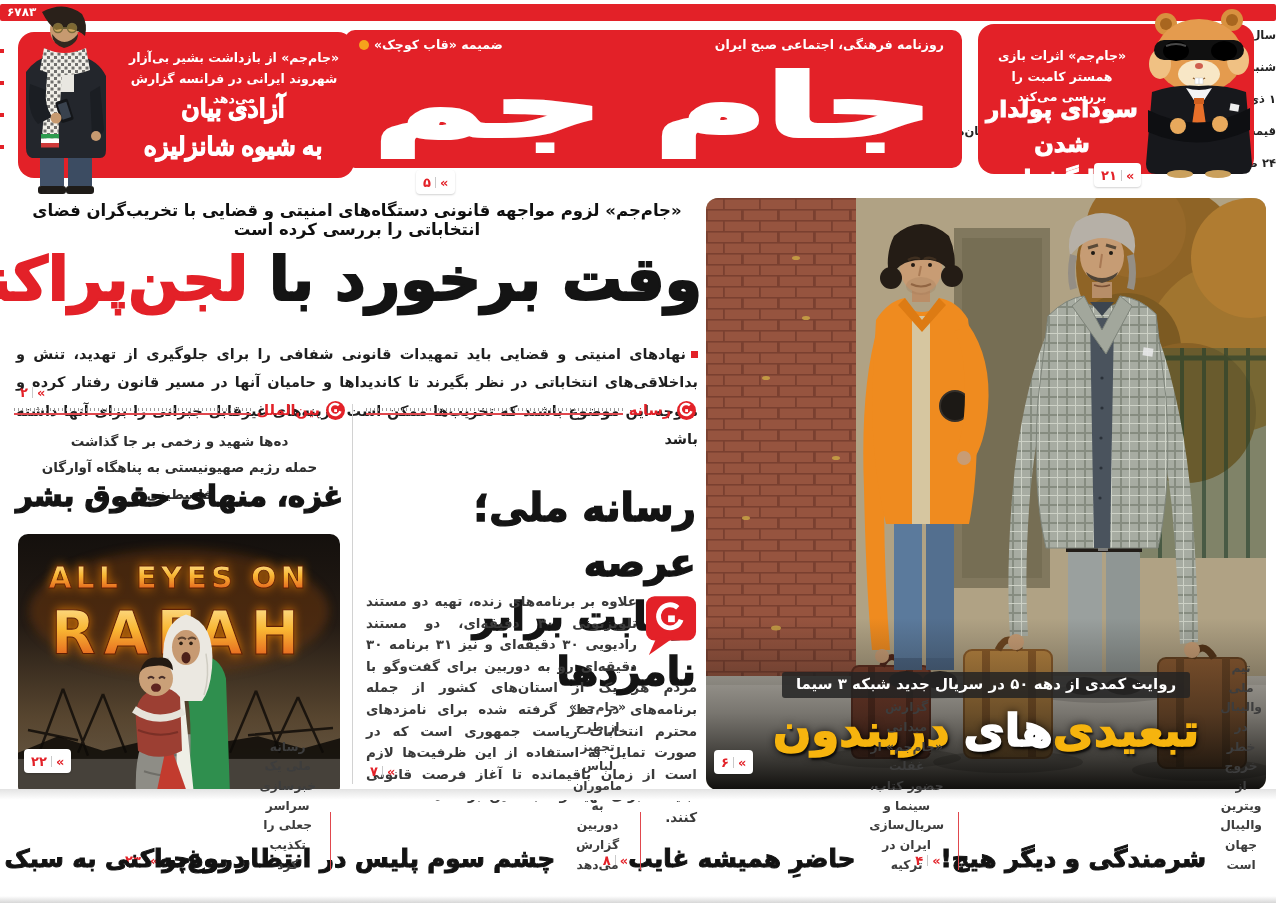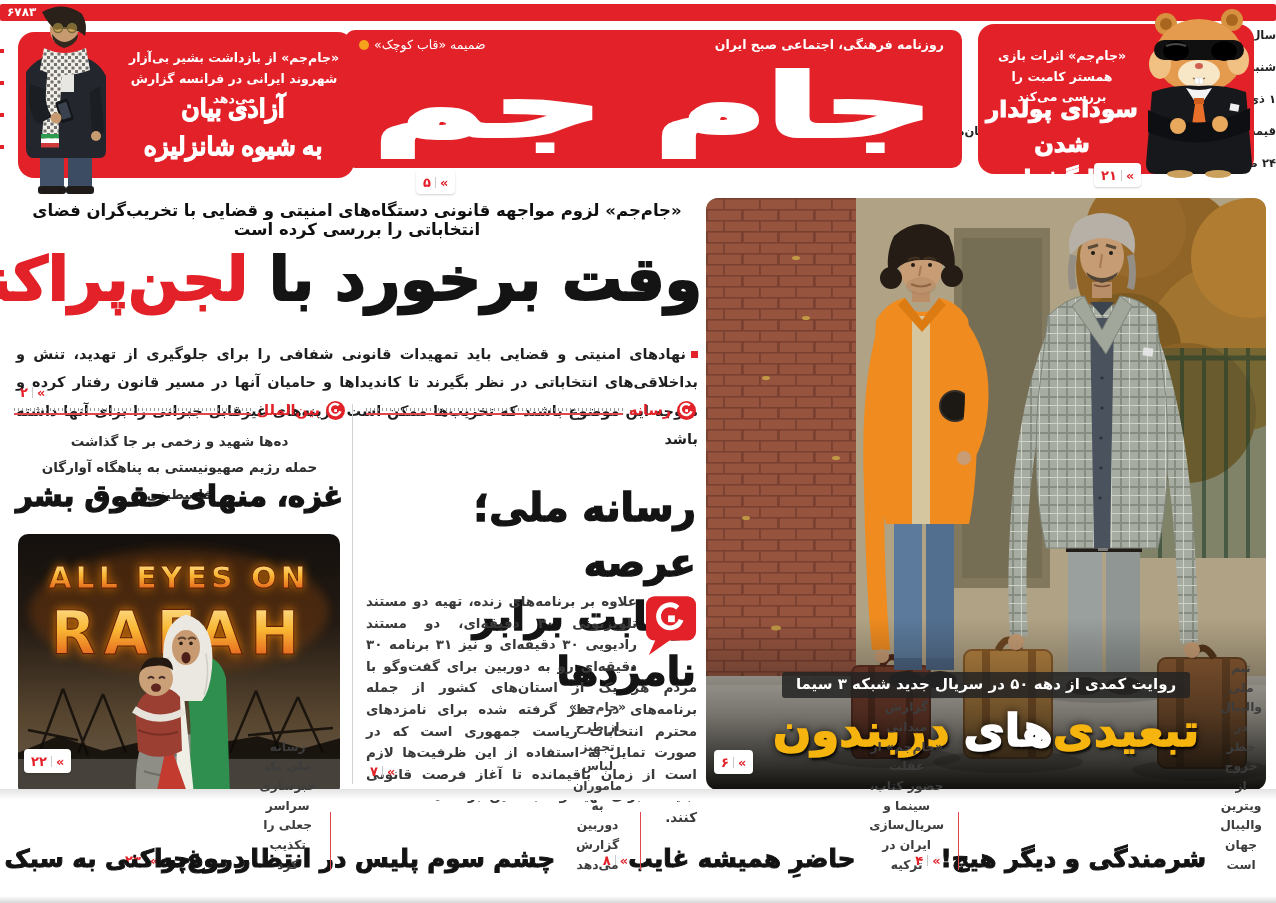--- a/index.html
+++ b/index.html
@@ -12,21 +12,21 @@
   
   .topbar { position:absolute; top:4px; left:0; right:0; display:flex; direction:ltr;
     justify-content:center; gap:7px; font-size:11.5px; font-weight:bold; color:#232323;flex-direction:column; }
   .tb-badge { background:#e32128; color:#fff; padding:1px 7px 2px; border-radius:2px; font-size:12px; }
   .tb-sq { width:4px; height:4px; background:#e32128; display:inline-block; }
   .tb-seg { direction:rtl; white-space:nowrap; }
   
   .redbox { position:absolute; background:#e32128; border-radius:16px; }
   .masthead { left:345px; top:30px; width:617px; height:138px; border-radius:10px; }
   .mh-tagline { position:absolute; top:7px; right:18px; color:#fff; font-size:12.5px; font-weight:bold; }
-  .mh-supp { position:absolute; top:7px; left:14px; color:#fff; font-size:12.5px; font-weight:normal; display:flex; align-items:center; gap:5px;text-align:right; }
+  .mh-supp { position:absolute; top:7px; left:14px; color:#fff; font-size:12.5px; font-weight:bold; display:flex; align-items:center; gap:5px;text-align:right; }
   .mh-dot { width:10px; height:10px; border-radius:50%; background:#f6a21c; display:inline-block; }
   .mh-logo { position:absolute; top:24px; left:0; right:0; text-align:center; color:#fff;
     font-size:82px; font-weight:bold; line-height:104px; white-space:nowrap;
     -webkit-text-stroke:4px #fff; transform:scaleX(1.85) scaleY(1.06); transform-origin:center; }
   
   .promo-left { left:18px; top:32px; width:336px; height:146px; }
   .promo-right { left:978px; top:24px; width:276px; height:150px; }
   .promo-kicker { position:absolute; color:#fff; font-size:12.5px; font-weight:bold; text-align:center; line-height:1.65; }
   .promo-title { position:absolute; color:#fff; text-align:center; font-weight:bold;
     -webkit-text-stroke:1px #fff; line-height:1.5; }

